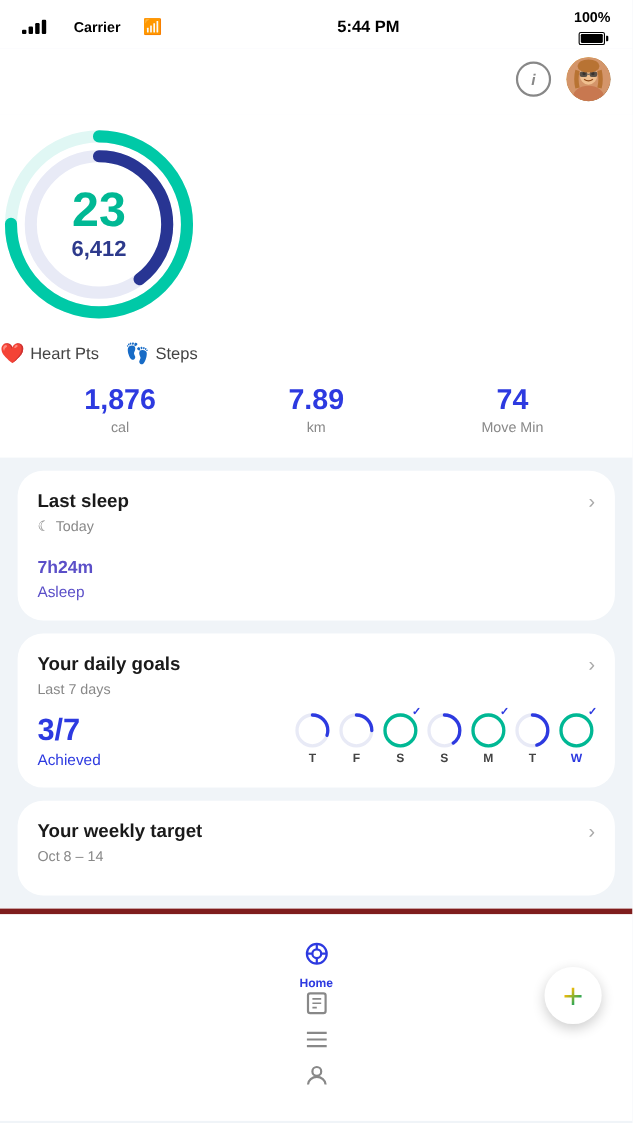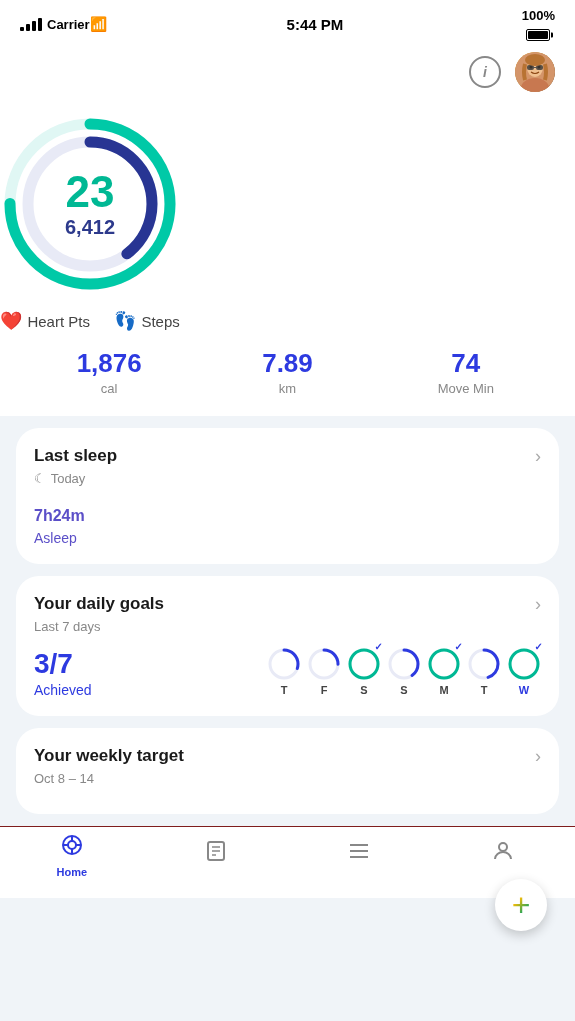--- a/index.html
+++ b/index.html
@@ -14,21 +14,21 @@
 
     
     .status-bar {
       background: white;
       display: flex;
       justify-content: space-between;
       align-items: center;
       padding: 10px 20px 6px 20px;
       height: 44px;
     }
-    .status-left { display: flex; align-items: center; gap: 1px; }
+    .status-left { display: flex; align-items: center; gap: 21px; }
     .status-center { font-size: 15px; font-weight: 600; color: #000; }
     .status-right { display: flex; align-items: center; gap: 6px; font-size: 13px; font-weight: 600; flex-direction: column; }
 
     
     .signal-bars { display: flex; align-items: flex-end; gap: 2px; }
     .signal-bars span { background: #000; border-radius: 1px; width: 4px; }
     .signal-bars span:nth-child(1) { height: 4px; }
     .signal-bars span:nth-child(2) { height: 7px; }
     .signal-bars span:nth-child(3) { height: 10px; }
     .signal-bars span:nth-child(4) { height: 13px; }
@@ -264,27 +264,28 @@
     }
 
     
     .weekly-card {
       margin-bottom: 0;
     }
 
     
     .bottom-nav {
       background: white;
-      border-top: 1px solid #7f1d1d;
+      border-top: 5px solid #7f1d1d;
       display: flex;
       justify-content: space-around;
       align-items: center;
-      padding: 6px 0 20px 0;
+      padding: 24px 0 20px 0;
       position: sticky;
       bottom: 0;
+      flex-direction: column;
     }
     .nav-item {
       display: flex;
       flex-direction: column;
       align-items: center;
       gap: 3px;
       cursor: pointer;
       min-width: 60px;
     }
     .nav-icon { font-size: 22px; }

